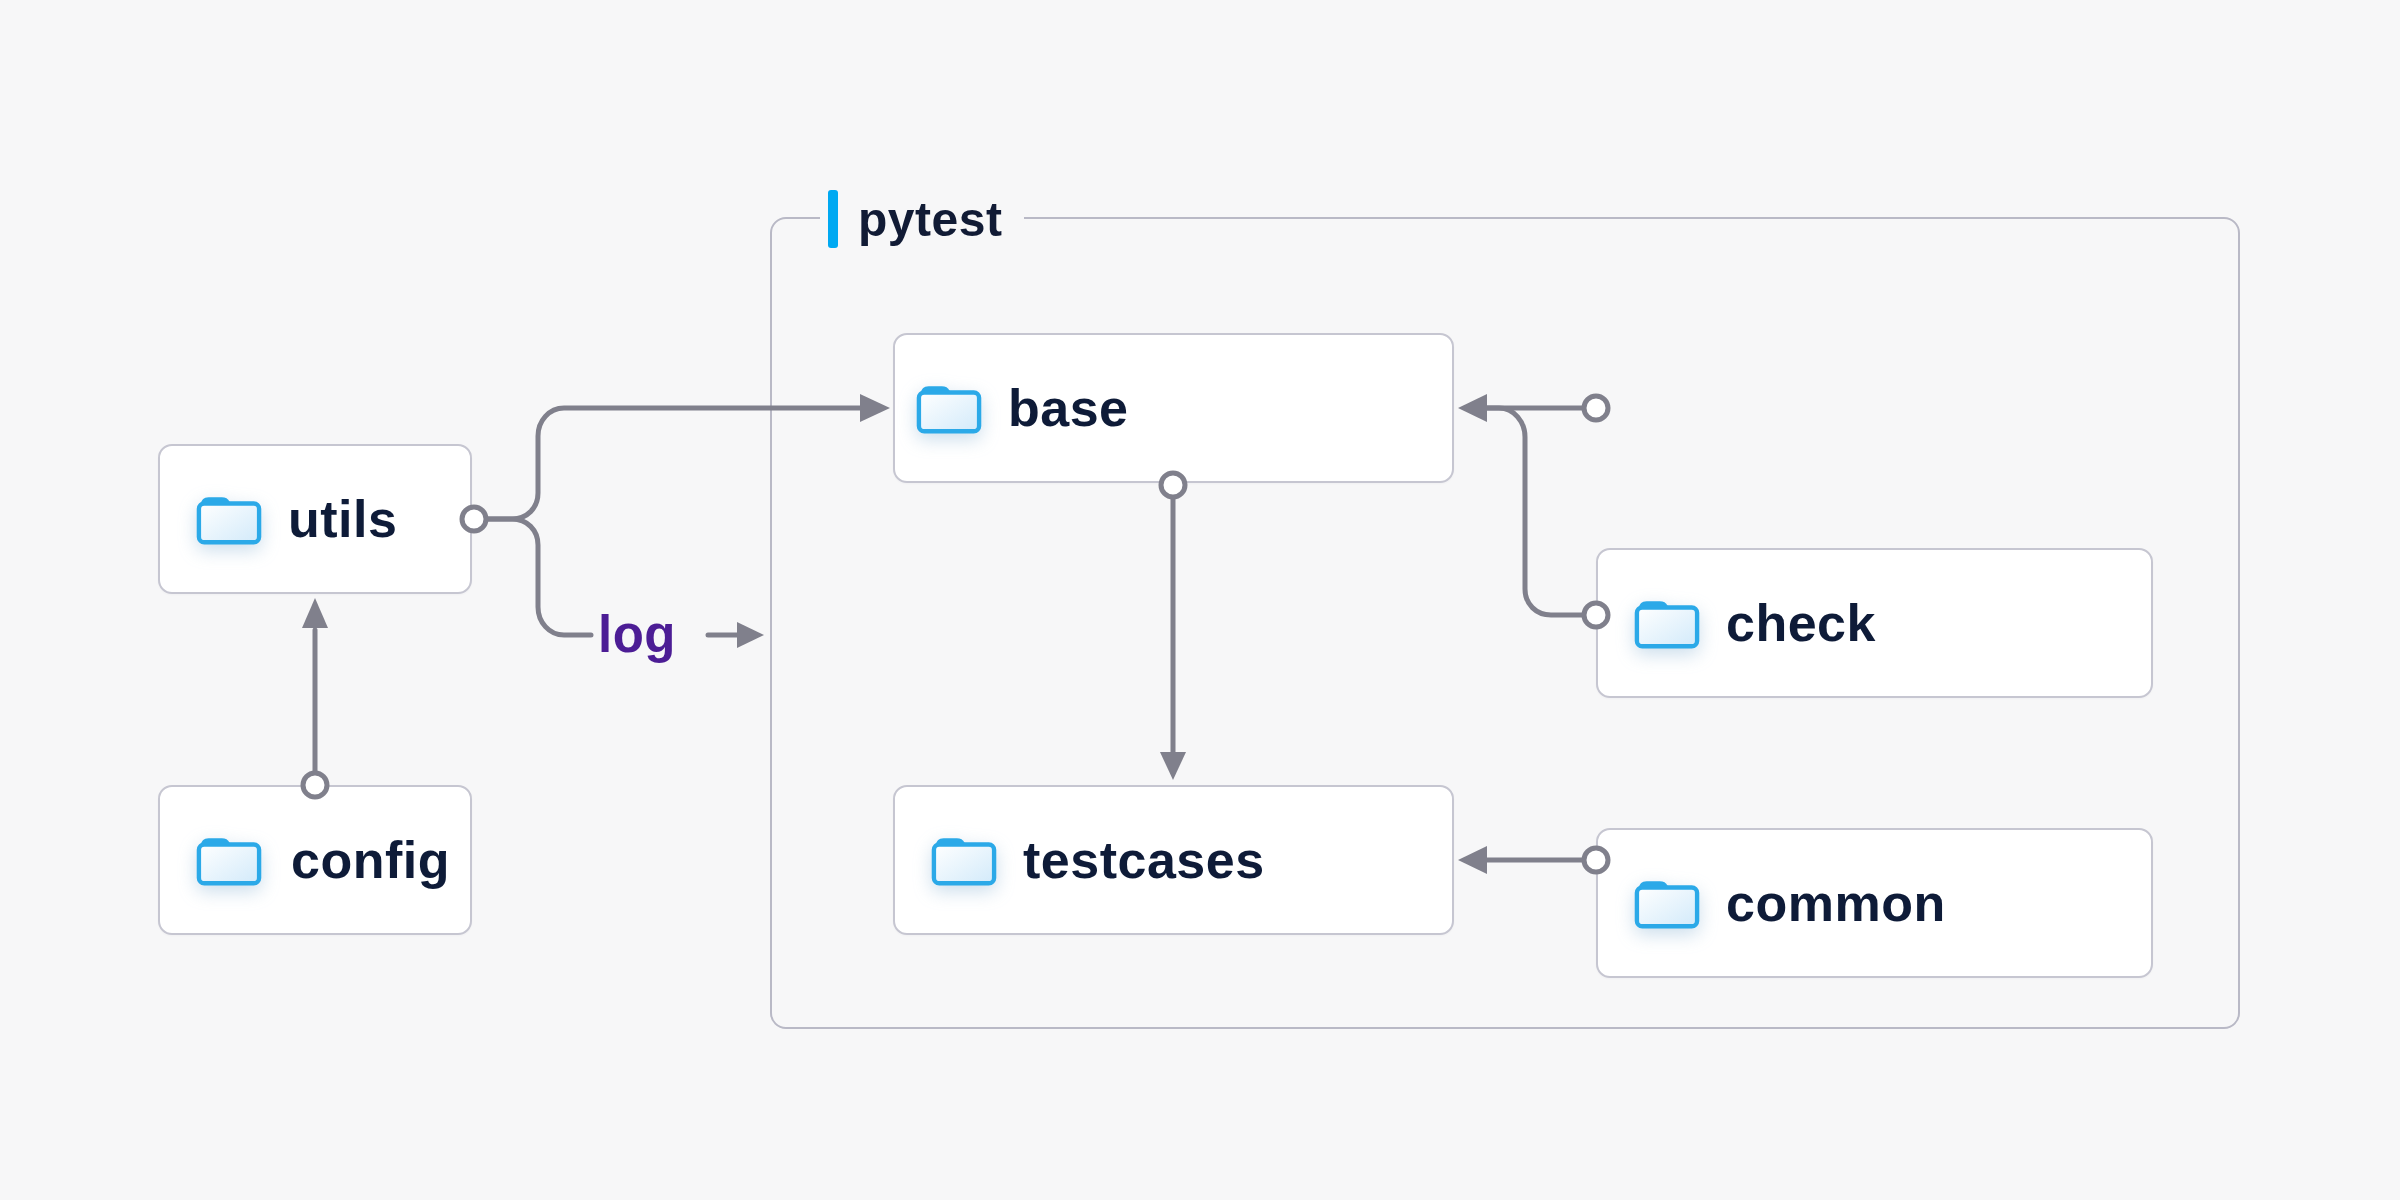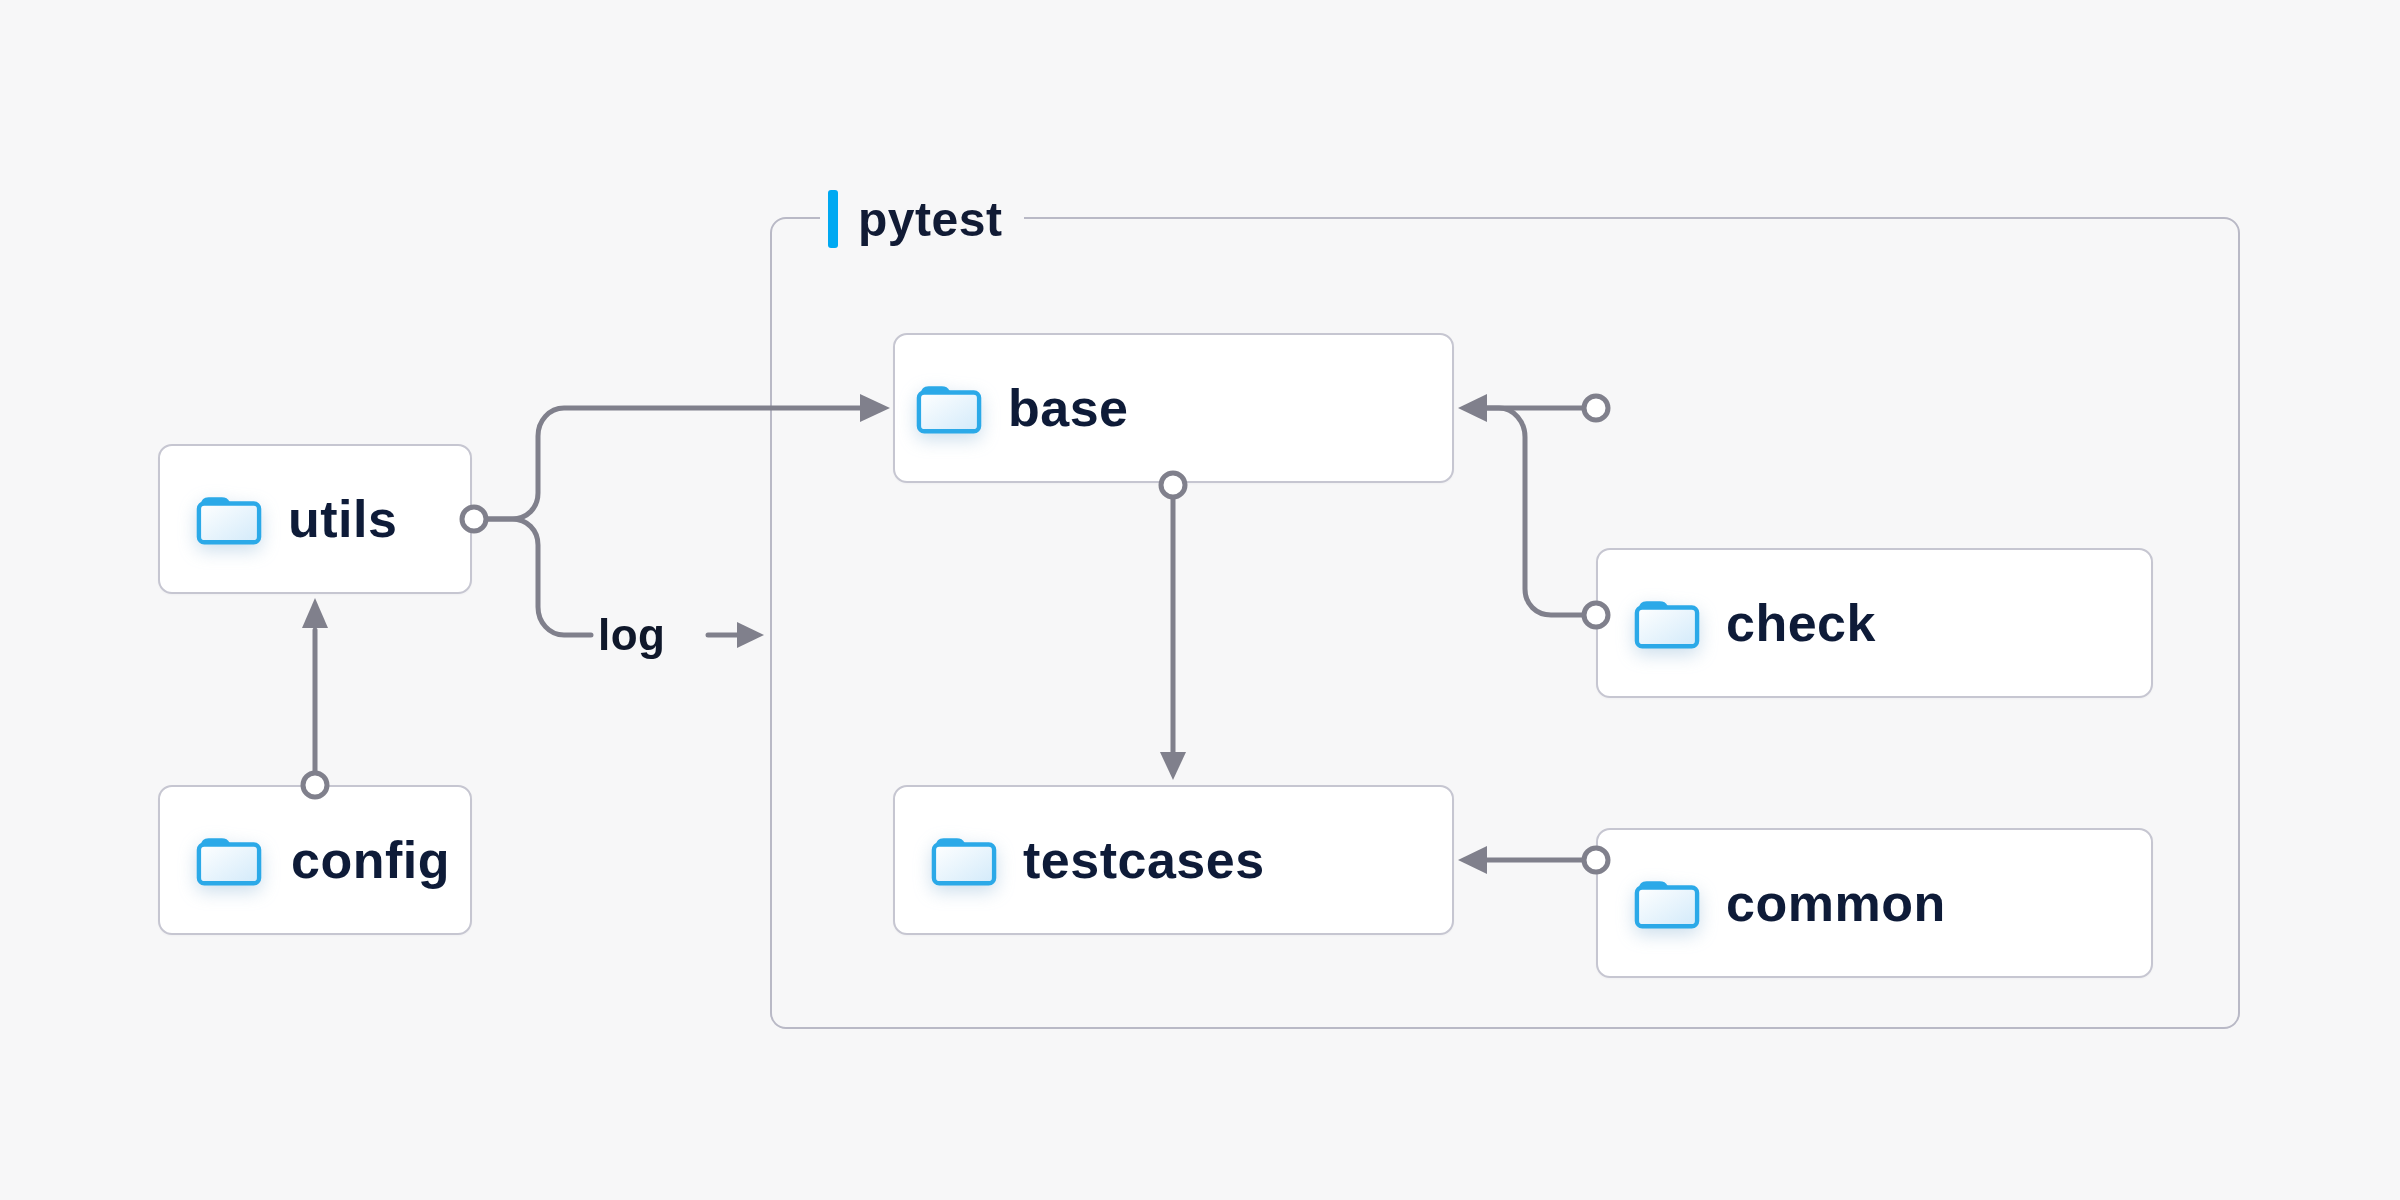--- a/index.html
+++ b/index.html
@@ -76,23 +76,23 @@
     height: 1200px;
     z-index: 3;
     pointer-events: none;
   }
   .edge-label {
     position: absolute;
     left: 598px;
     top: 605px;
     height: 60px;
     line-height: 60px;
-    font-size: 44px;
+    font-size: 51px;
     font-weight: 700;
-    color: #0f172a;
+    color: #4c1d95;
     letter-spacing: 0.5px;
     z-index: 4;
   }
 </style>
 </head>
 <body>
 
 <div class="canvas">
 
   <div class="group-box" style="left:770px; top:217px; width:1470px; height:812px;">

